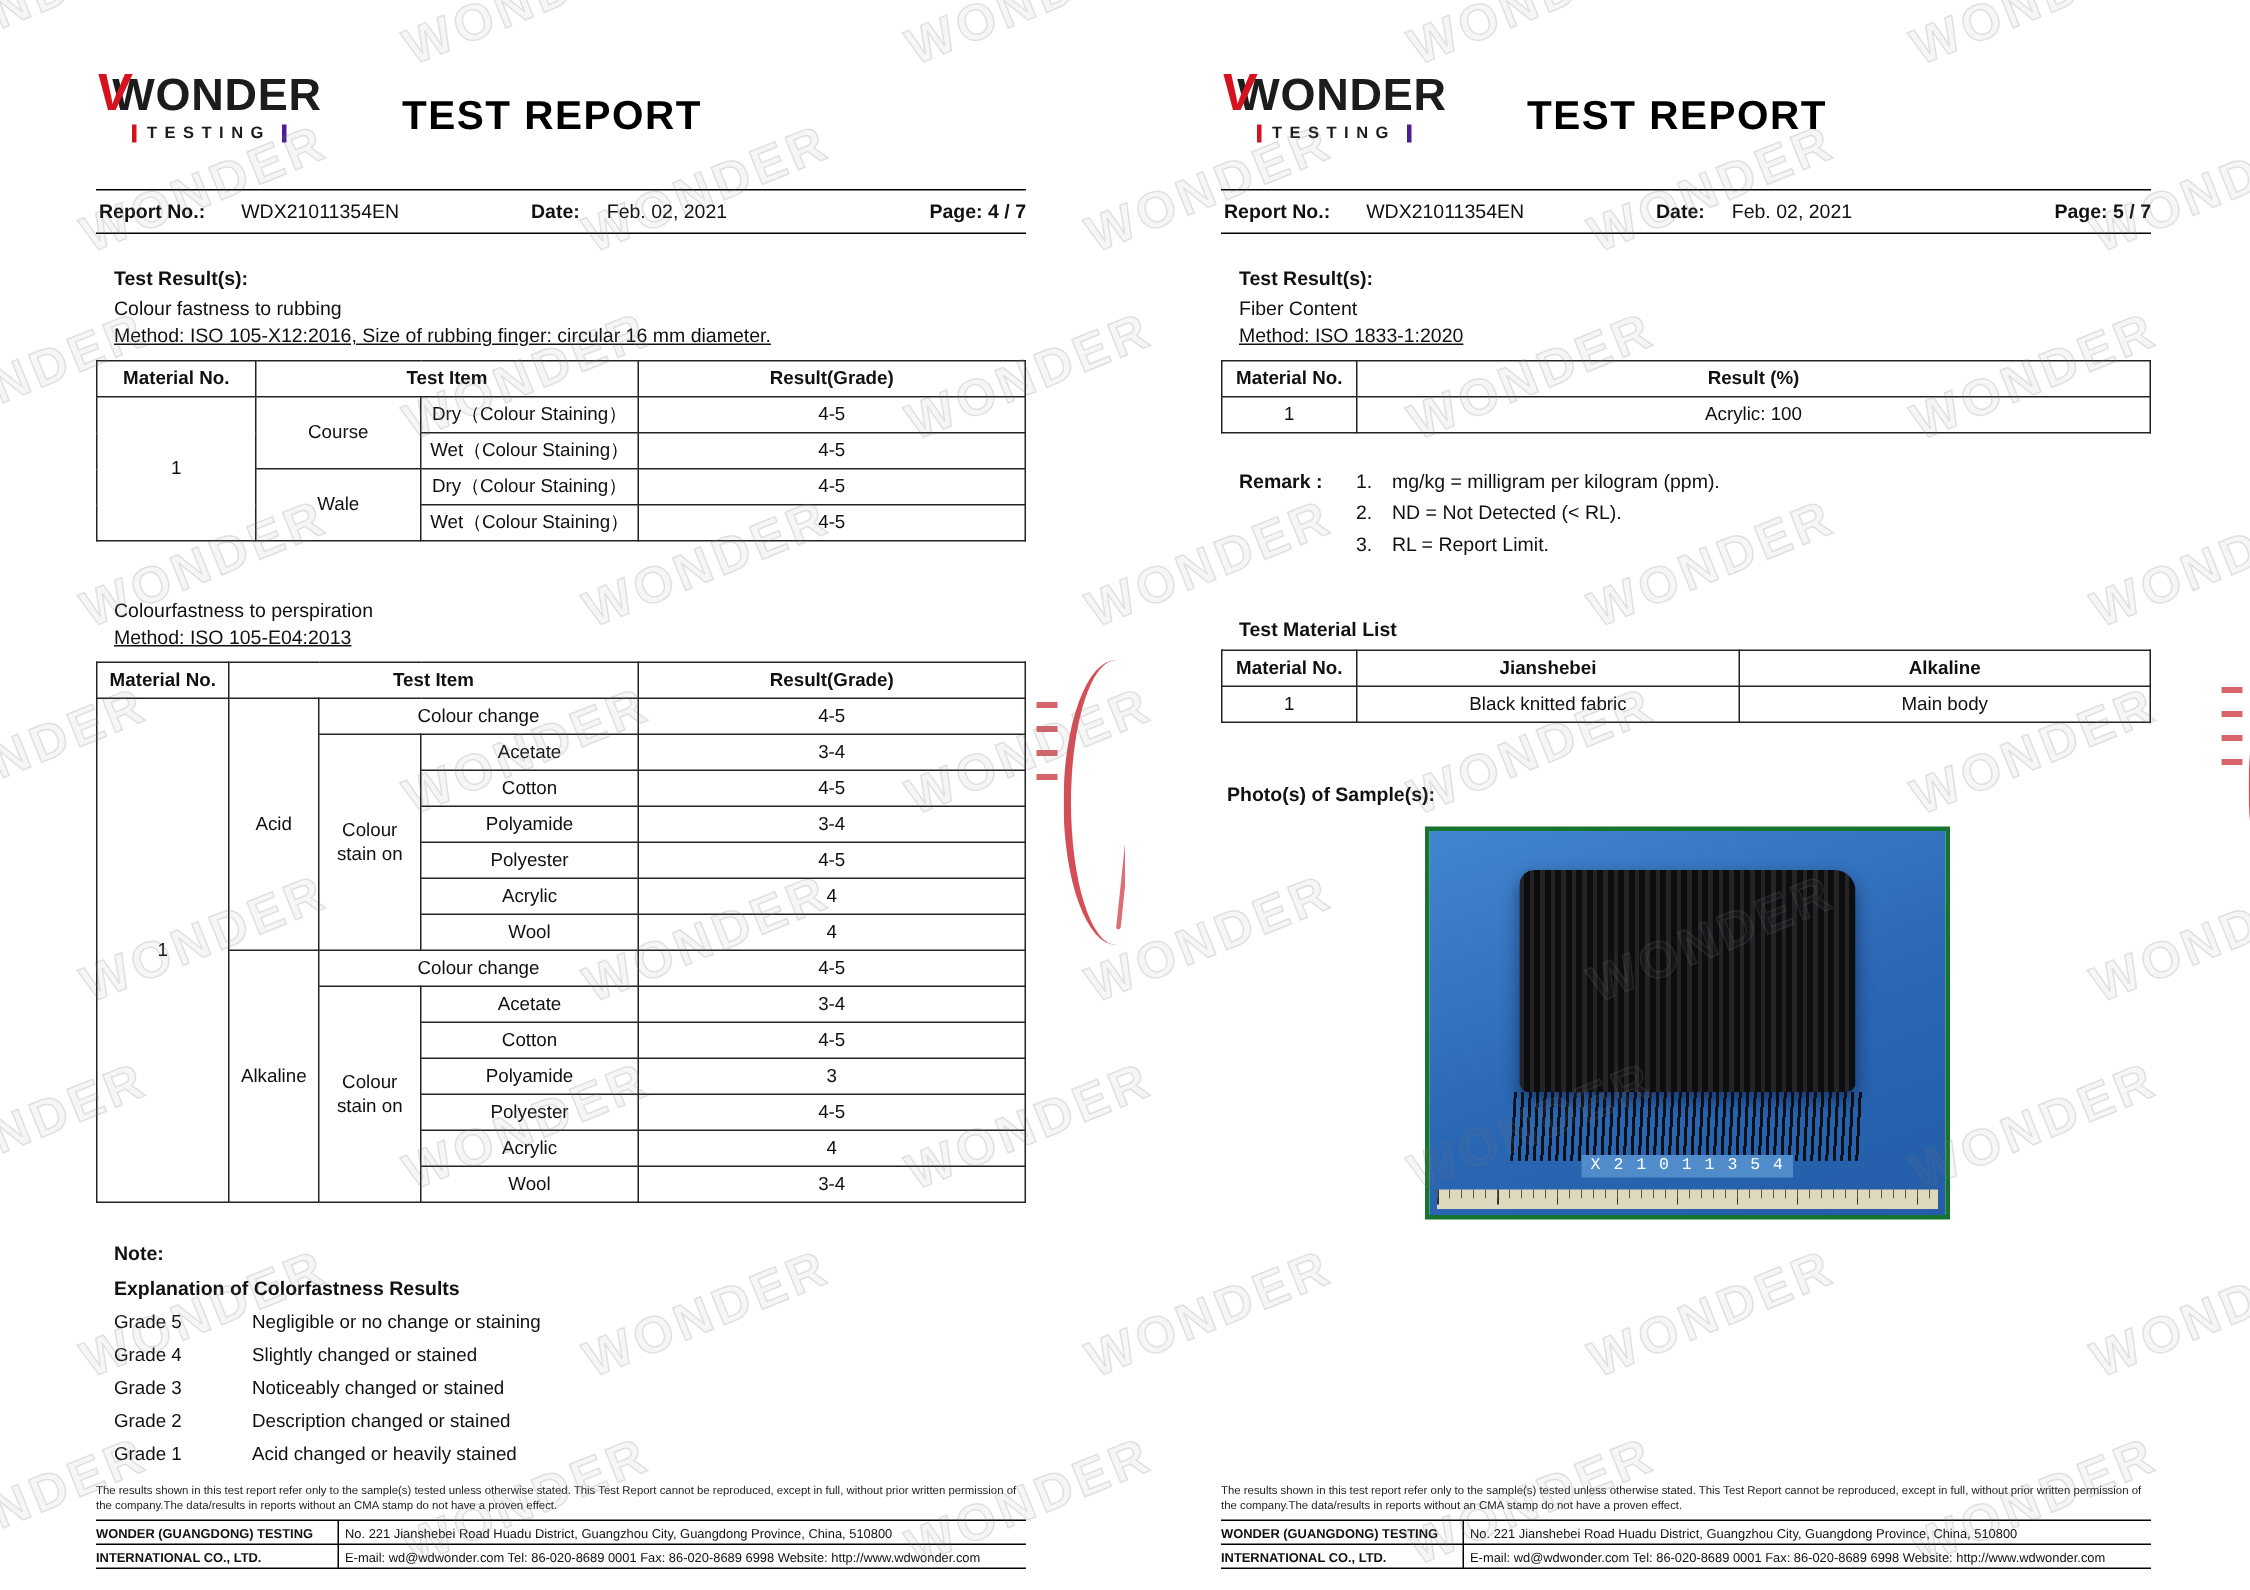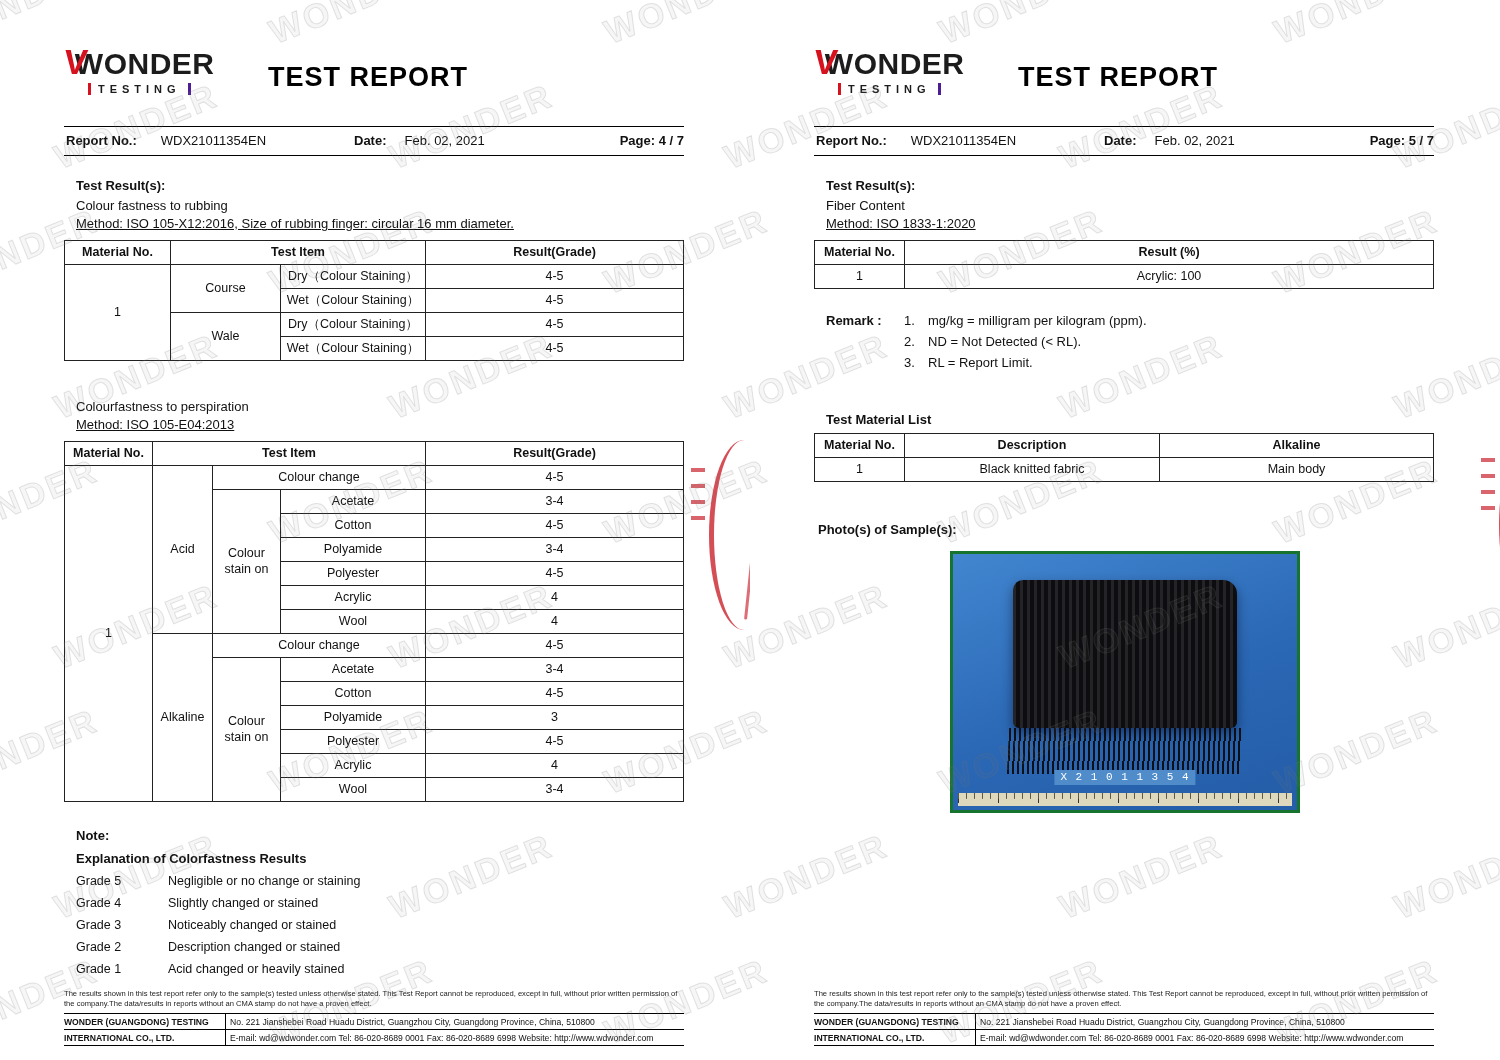--- a/index.html
+++ b/index.html
@@ -340,21 +340,21 @@
   <div class="matlist-title">Test Material List</div>
   <table class="tbl">
     <colgroup>
         <col style="width:90px">
         <col style="width:255px">
         <col>
       </colgroup>
     <tbody>
         <tr>
       <th>Material No.</th>
-      <th>Description</th>
+      <th>Jianshebei</th>
       <th>Alkaline</th>
     </tr>
     <tr>
       <td>1</td>
       <td>Black knitted fabric</td>
       <td>Main body</td>
     </tr>
   </tbody>
     </table>
 

